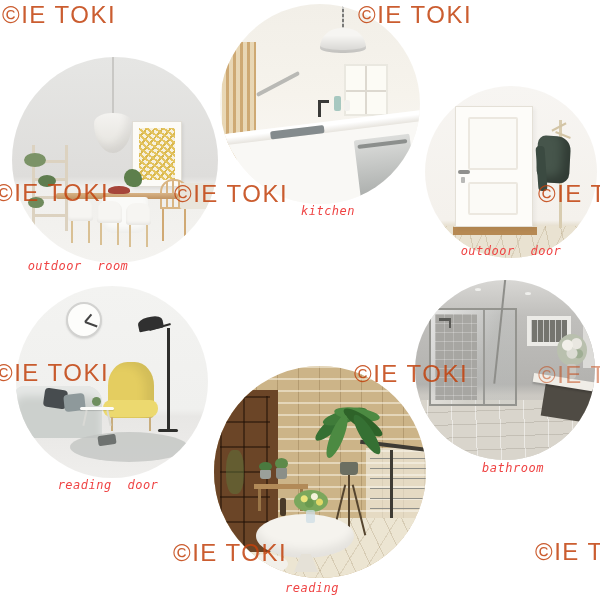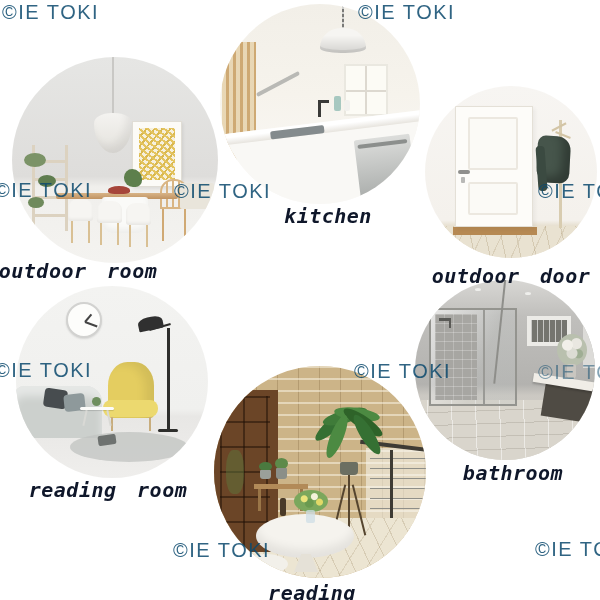--- a/index.html
+++ b/index.html
@@ -1,34 +1,34 @@
 <!DOCTYPE html>
 <html><head>
 <meta charset="utf-8">
 <style>
   html,body{margin:0;padding:0;background:#fff;}
   #canvas{position:relative;width:600px;height:600px;background:#ffffff;overflow:hidden;
           font-family:"Liberation Sans",sans-serif;}
   #canvas *{position:absolute;box-sizing:border-box;}
 
   
-  .wm{font-family:"Liberation Sans",sans-serif;font-size:20px;letter-spacing:1.5px;
-      color:#0c4a6e;opacity:.85;white-space:nowrap;z-index:30;}
+  .wm{font-family:"Liberation Sans",sans-serif;font-size:24px;letter-spacing:1.5px;
+      color:#c2410c;opacity:.85;white-space:nowrap;z-index:30;}
   .wm.dim{opacity:.5;}
 
   
   #title-wrap{left:0;top:258px;width:600px;text-align:center;z-index:25;}
   #title-wrap span{position:static;display:inline-block;transform:scaleX(.70);
       font-size:41px;font-weight:bold;letter-spacing:-1px;color:#0c0c0c;
       -webkit-text-stroke:1.8px #0c0c0c;line-height:1;}
 
   
   .scene-label{transform:translateX(-50%);white-space:nowrap;z-index:25;
-      font-family:"DejaVu Sans Mono",monospace;font-weight:bold;font-style:italic;
-      font-size:20px;letter-spacing:.5px;word-spacing:8px;color:#0f172a;}
+      font-family:"DejaVu Sans Mono",monospace;font-weight:normal;font-style:italic;
+      font-size:12px;letter-spacing:.5px;word-spacing:8px;color:#ef4444;}
 
   
   .ph{border-radius:50%;overflow:hidden;z-index:10;}
   #ph-dining {left:12px; top:57px; width:206px;height:206px;background:linear-gradient(180deg,#e6e6e4 0%,#dedddb 58%,#f0efec 63%,#f4f3f0 100%);}
   #ph-kitchen{left:220px;top:4px;  width:200px;height:200px;background:linear-gradient(180deg,#f2efe8 0%,#f6f3ec 45%,#faf9f7 100%);}
   #ph-door   {left:425px;top:86px; width:172px;height:172px;background:linear-gradient(180deg,#f7f5f2 0%,#f4f1ec 78%,#e8e1d2 81%,#ede6d8 100%);}
   #ph-reading{left:16px; top:286px;width:192px;height:192px;background:linear-gradient(180deg,#f3f3f1 0%,#f0f0ee 64%,#e8e7e5 68%,#efeeec 100%);}
   #ph-balcony{left:214px;top:366px;width:212px;height:212px;background:#ccb488;}
   #ph-bath   {left:415px;top:280px;width:180px;height:180px;background:linear-gradient(180deg,#d8d7d4 0%,#c0bfbc 20%,#b3b2af 58%,#cbc8c2 64%,#d8d4cc 100%);}
 
@@ -343,18 +343,18 @@
     <div class="ba-window"></div>
     <div class="ba-mirror"></div>
     <div class="ba-cab"></div>
     <div class="ba-counter"></div>
     <div class="ba-flowers"></div>
     <div class="ba-vase"></div>
   </div>
 
   <div class="scene-label" style="left:78px;top:259px">outdoor room</div>
   <div class="scene-label" style="left:328px;top:204px">kitchen</div>
-  <div class="scene-label" style="left:511px;top:264px">outdoor door</div>
-  <div class="scene-label" style="left:108px;top:478px">reading room</div>
+  <div class="scene-label" style="left:511px;top:244px">outdoor door</div>
+  <div class="scene-label" style="left:108px;top:478px">reading door</div>
   <div class="scene-label" style="left:513px;top:461px">bathroom</div>
   <div class="scene-label" style="left:312px;top:581px">reading</div>
 
 </div>
 
 </body></html>

